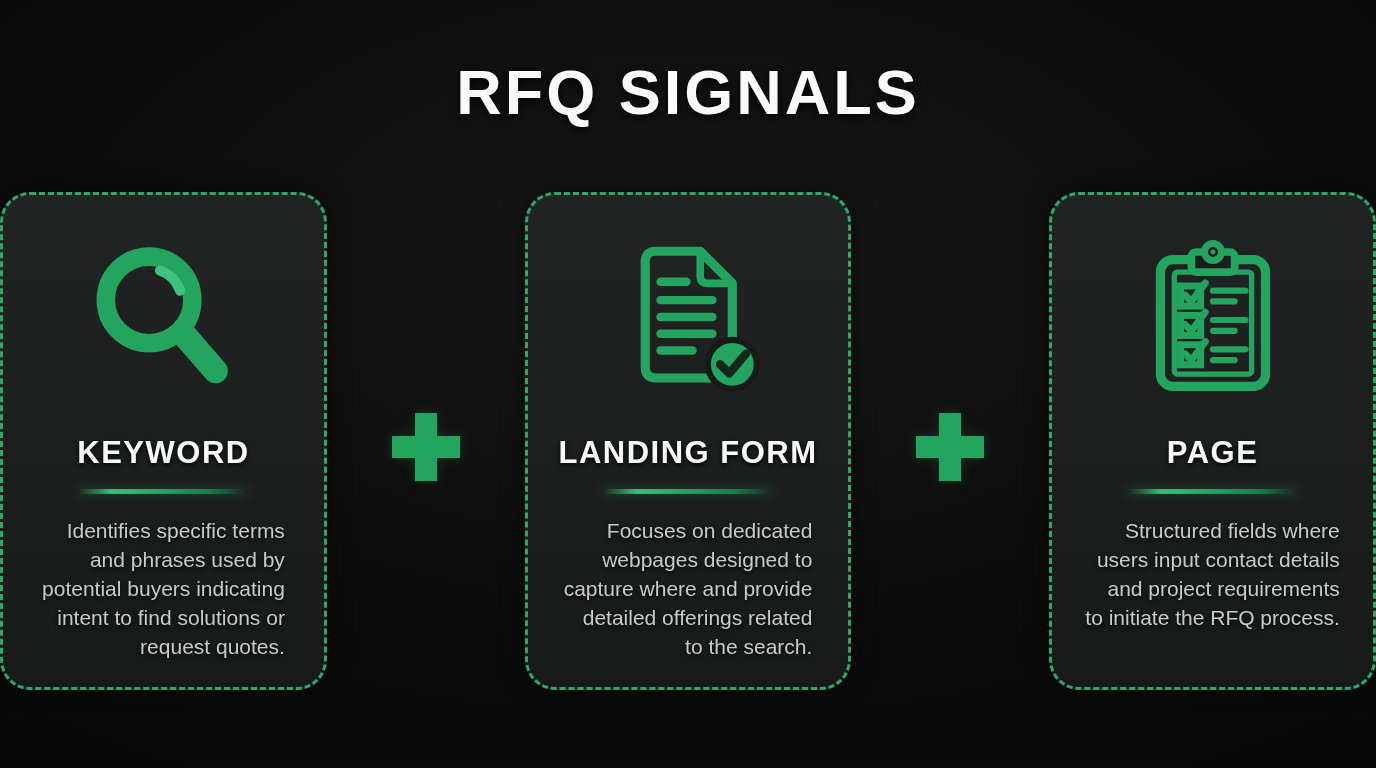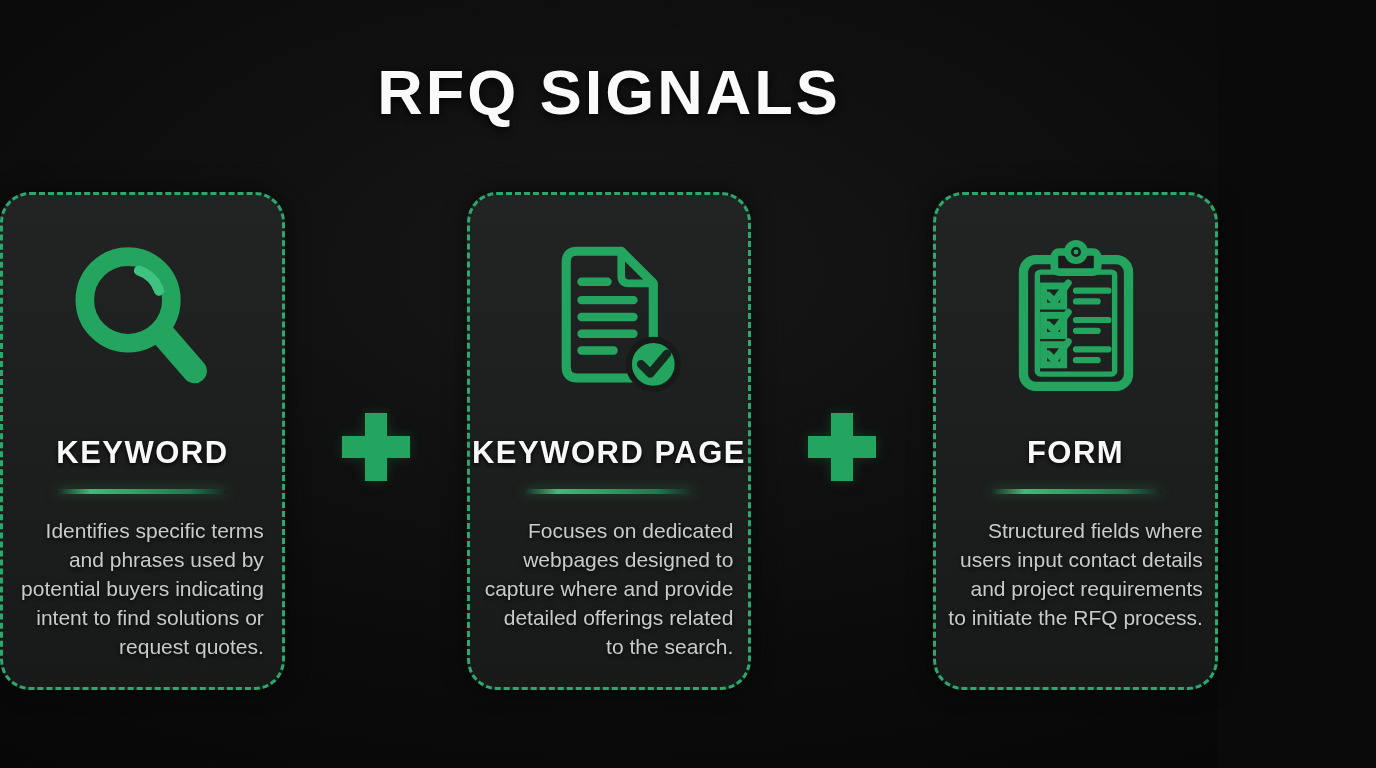--- a/index.html
+++ b/index.html
@@ -6,21 +6,21 @@
     margin: 0;
     padding: 0;
     width: 1376px;
     height: 768px;
     overflow: hidden;
     background: #0a0a0a;
     font-family: "Liberation Sans", sans-serif;
   }
   .page {
     position: relative;
-    width: 1218px;
+    width: 1376px;
     height: 768px;
     background: radial-gradient(ellipse 1100px 600px at 50% 35%, #161716 0%, #0c0c0c 60%, #070707 100%);
   }
   .page-title {
     position: absolute;
     top: 56px;
     left: 0;
     width: 100%;
     text-align: center;
     font-size: 63px;
@@ -152,21 +152,21 @@
           <path d="M 63 10 L 63 26 Q 63 31 68 31 L 84 31" fill="none" stroke="#23a55f" stroke-width="5" stroke-linejoin="round"></path>
           <line x1="37" y1="30" x2="54" y2="30" stroke="#23a55f" stroke-width="5.5" stroke-linecap="round"></line>
           <line x1="37" y1="42" x2="71" y2="42" stroke="#23a55f" stroke-width="5.5" stroke-linecap="round"></line>
           <line x1="37" y1="53" x2="71" y2="53" stroke="#23a55f" stroke-width="5.5" stroke-linecap="round"></line>
           <line x1="37" y1="64" x2="71" y2="64" stroke="#23a55f" stroke-width="5.5" stroke-linecap="round"></line>
           <line x1="37" y1="75" x2="58" y2="75" stroke="#23a55f" stroke-width="5.5" stroke-linecap="round"></line>
           <circle cx="84" cy="84" r="16" fill="#23a55f" stroke="#181a19" stroke-width="4"></circle>
           <path d="M 76 84 L 82 90 L 93 77" fill="none" stroke="#14281d" stroke-width="5.5" stroke-linecap="round" stroke-linejoin="round"></path>
         </svg>
       </div>
-      <div class="card-heading">KEYWORD PAGE</div>
+      <div class="card-heading">LANDING FORM</div>
       <div class="card-divider"></div>
       <div class="card-body">Focuses on dedicated
 webpages designed to
 capture where and provide
 detailed offerings related
 to the search.</div>
     </div>
 
     <div class="separator">
       <div class="plus-icon"></div>
@@ -190,21 +190,21 @@
           <path d="M 37 58 L 41 62 L 50 50" fill="none" stroke="#23a55f" stroke-width="4.5" stroke-linecap="round" stroke-linejoin="round"></path>
           <line x1="55" y1="55" x2="76" y2="55" stroke="#23a55f" stroke-width="4" stroke-linecap="round"></line>
           <line x1="55" y1="62" x2="69" y2="62" stroke="#23a55f" stroke-width="4" stroke-linecap="round"></line>
 
           <rect x="34" y="71" width="13" height="13" fill="none" stroke="#23a55f" stroke-width="4.5"></rect>
           <path d="M 37 77 L 41 81 L 50 69" fill="none" stroke="#23a55f" stroke-width="4.5" stroke-linecap="round" stroke-linejoin="round"></path>
           <line x1="55" y1="74" x2="76" y2="74" stroke="#23a55f" stroke-width="4" stroke-linecap="round"></line>
           <line x1="55" y1="81" x2="69" y2="81" stroke="#23a55f" stroke-width="4" stroke-linecap="round"></line>
         </svg>
       </div>
-      <div class="card-heading">FORM</div>
+      <div class="card-heading">PAGE</div>
       <div class="card-divider"></div>
       <div class="card-body">Structured fields where
 users input contact details
 and project requirements
 to initiate the RFQ process.</div>
     </div>
 
   </div>
 </div>
 

